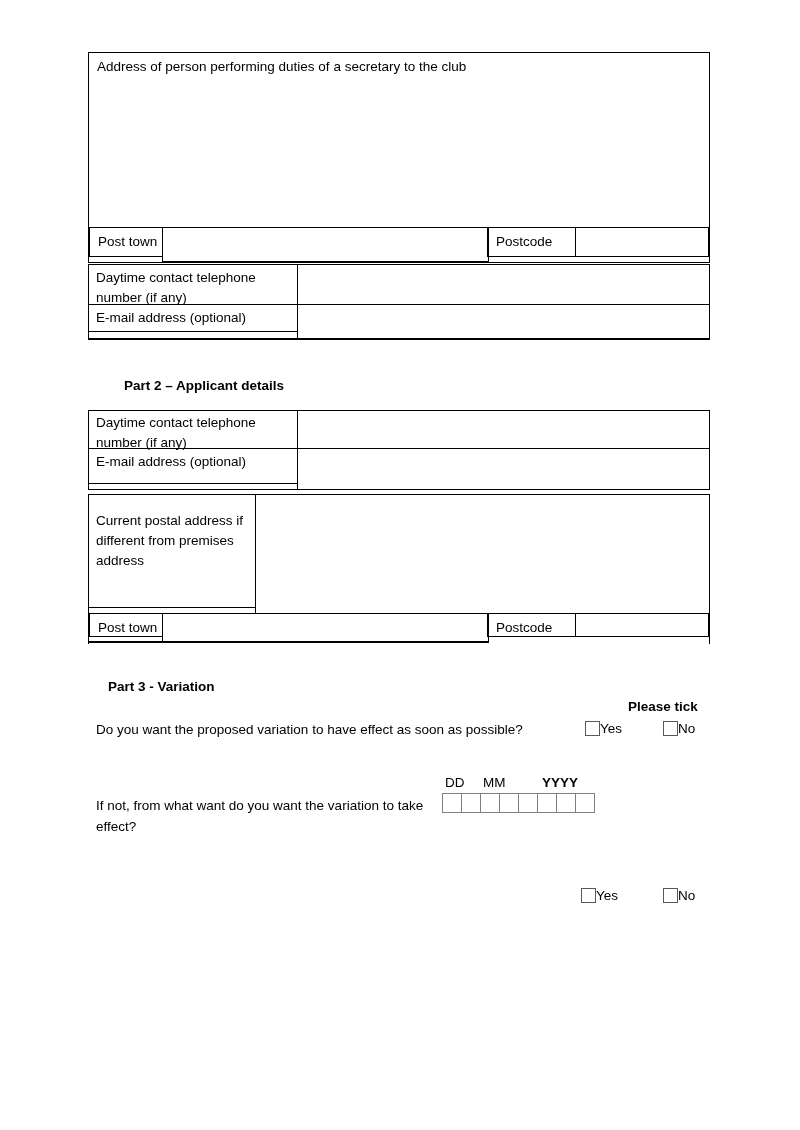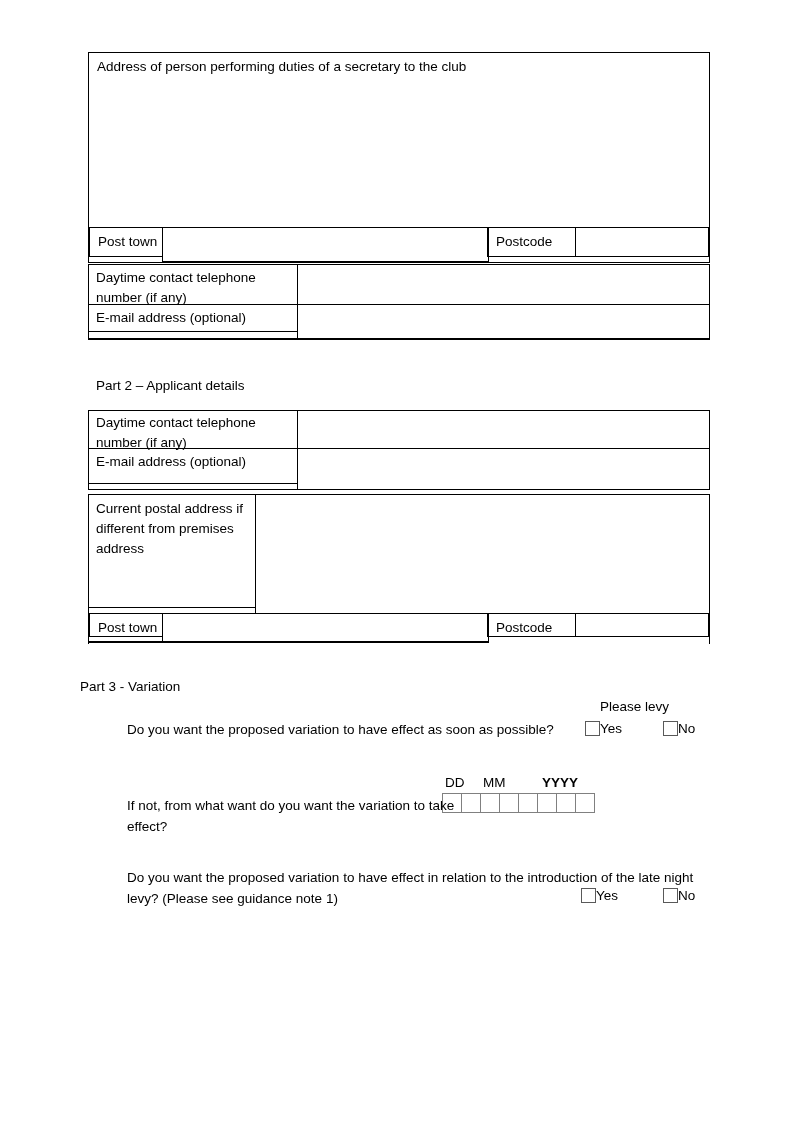--- a/index.html
+++ b/index.html
@@ -8,22 +8,22 @@
     font-family:"Liberation Sans",sans-serif;font-size:13.5px;color:#000000;
     overflow:hidden;
   }
   .section{position:absolute;border:1px solid #000000;box-sizing:border-box;background:#ffffff;}
   .cell{position:absolute;border:1px solid #000000;box-sizing:border-box;padding:5px 0 0 8px;line-height:17px;}
   .fill{position:absolute;background:transparent;}
   .vline{position:absolute;width:1px;background:#000000;}
   .hline{position:absolute;height:1px;background:#000000;}
   .thickline{position:absolute;height:2px;background:#000000;}
   .t{position:absolute;line-height:20px;}
-  .q{position:absolute;line-height:21px;margin-left:31px;}
-  .bold{font-weight:normal;}
+  .q{position:absolute;line-height:21px;}
+  .bold{font-weight:bold;margin-left:28px;}
   .cb-group{position:absolute;display:flex;align-items:flex-start;line-height:16px;}
   .checkbox{display:inline-block;width:15px;height:15px;border:1px solid #595959;box-sizing:border-box;background:#ffffff;flex:0 0 auto;}
   .date-row{position:absolute;display:flex;}
   .date-cell{width:20px;height:20px;border:1px solid #808080;box-sizing:border-box;background:#ffffff;}
   .date-cell + .date-cell{margin-left:-1px;}
   .dlabel{position:absolute;line-height:14px;}
 </style>
 </head>
 <body>
 
@@ -56,32 +56,32 @@
     <div class="hline" style="left:0;top:72px;width:208px;"></div>
     <div class="t" style="left:7px;top:2px;width:178px;">Daytime contact telephone number (if any)</div>
     <div class="t" style="left:7px;top:41px;width:195px;">E-mail address (optional)</div>
     <div class="fill" style="left:209px;top:0;width:411px;height:37px;"></div>
     <div class="fill" style="left:209px;top:38px;width:411px;height:34px;"></div>
   </div>
 
   <div class="section" style="left:88px;top:494px;width:622px;height:150px;border-bottom:none;">
     <div class="vline" style="left:166px;top:0;height:118px;"></div>
     <div class="hline" style="left:0;top:112px;width:166px;"></div>
-    <div class="t" style="left:7px;top:4px;width:150px;">Current postal address if different from premises address</div>
+    <div class="t" style="left:7px;top:16px;width:150px;">Current postal address if different from premises address</div>
     <div class="fill" style="left:167px;top:0;width:453px;height:118px;"></div>
     <div class="cell" style="left:0px;top:118px;width:74px;height:24px;"><span>Post town</span></div>
     <div class="cell" style="left:73px;top:118px;width:327px;height:29px;"></div>
     <div class="cell" style="left:398px;top:118px;width:89px;height:24px;"><span>Postcode</span></div>
     <div class="cell" style="left:486px;top:118px;width:134px;height:24px;"></div>
     <div class="thickline" style="left:0;top:146px;width:400px;"></div>
   </div>
 
   <div class="t bold" style="left:80px;top:677px;">Part 3 - Variation</div>
 
-  <div class="t bold" style="left:600px;top:697px;">Please levy</div>
+  <div class="t bold" style="left:600px;top:697px;">Please tick</div>
 
   <div class="q" style="left:96px;top:719px;width:500px;">Do you want the proposed variation to have effect as soon as possible?</div>
 
   <div class="cb-group" style="left:585px;top:721px;">
     <span class="checkbox"></span>
     <span>Yes</span>
   </div>
   <div class="cb-group" style="left:663px;top:721px;">
     <span class="checkbox"></span>
     <span>No</span>
@@ -97,21 +97,20 @@
     <div class="date-cell"></div>
     <div class="date-cell"></div>
     <div class="date-cell"></div>
     <div class="date-cell"></div>
     <div class="date-cell"></div>
     <div class="date-cell"></div>
   </div>
 
   <div class="q" style="left:96px;top:795px;width:335px;">If not, from what want do you want the variation to take effect?</div>
 
-  <div class="q" style="left:96px;top:867px;width:600px;">Do you want the proposed variation to have effect in relation to the introduction of the late night levy? (Please see guidance note 1)</div>
 
   <div class="cb-group" style="left:581px;top:888px;">
     <span class="checkbox"></span>
     <span>Yes</span>
   </div>
   <div class="cb-group" style="left:663px;top:888px;">
     <span class="checkbox"></span>
     <span>No</span>
   </div>
 

